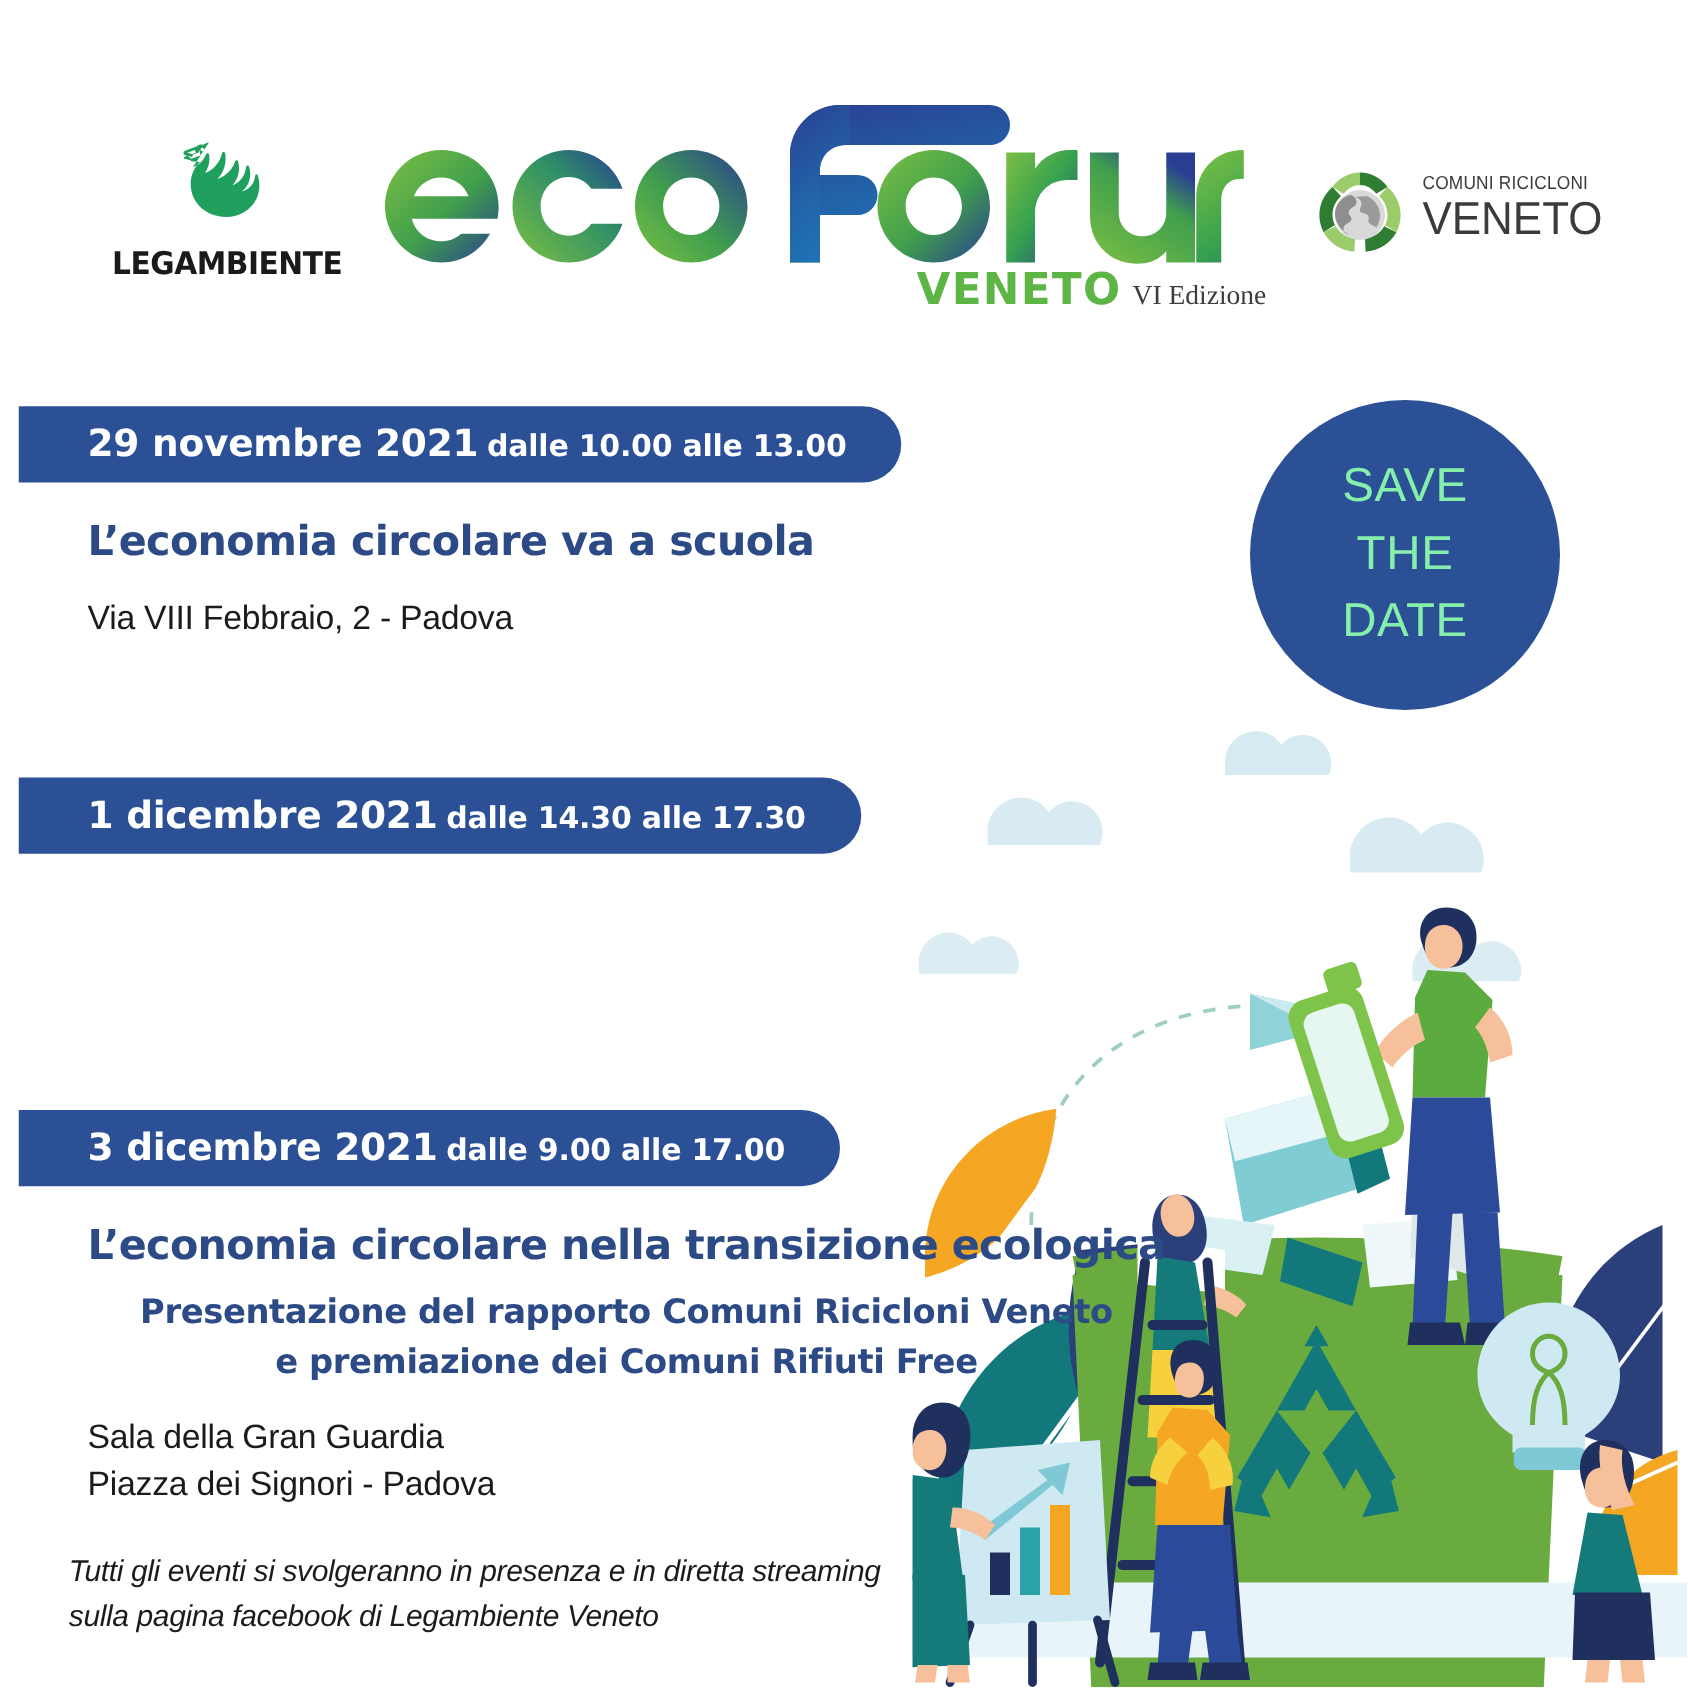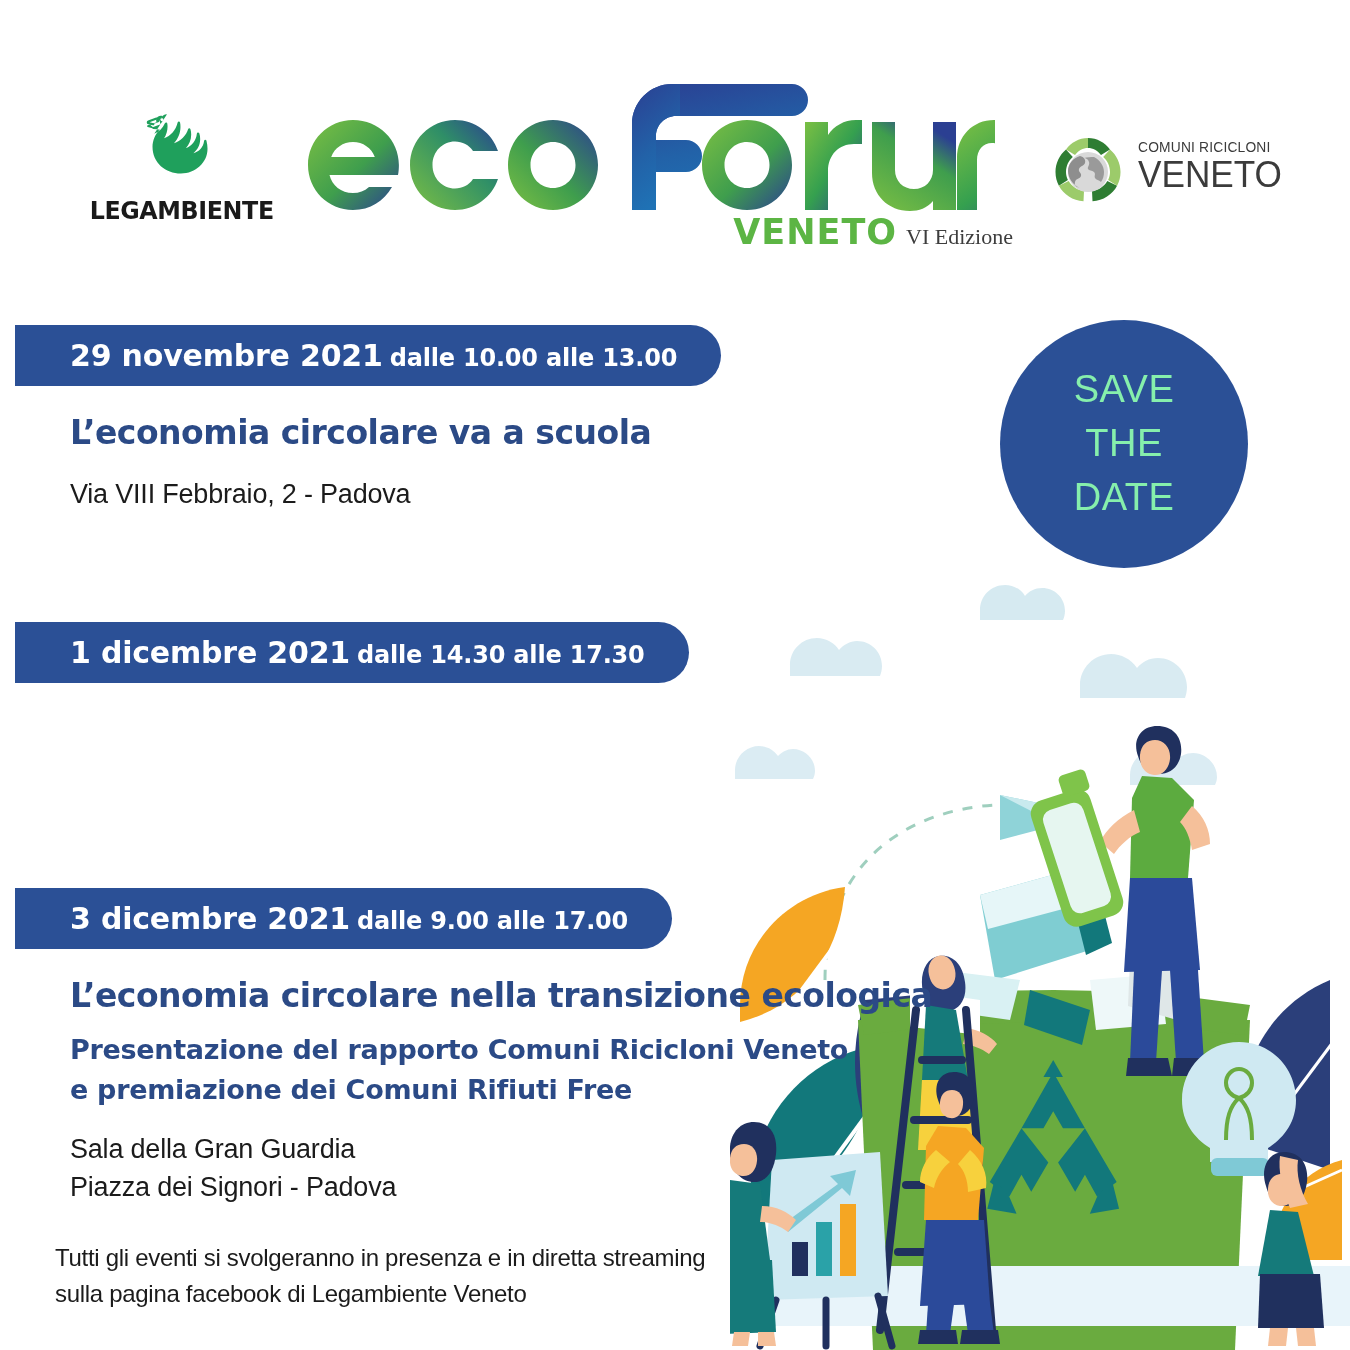--- a/index.html
+++ b/index.html
@@ -104,34 +104,36 @@
     margin-top:26px;
   }
   .ev-sub{
     font-family:"DejaVu Sans", sans-serif;
     font-weight:bold;
     font-size:27px;
     color:#2b4a86;
     line-height:1.48;
     letter-spacing:-0.3px;
     margin-top:12px;
+    text-align:center;
   }
   .ev-venue{
     font-family:"Liberation Sans", sans-serif;
     font-size:27px;
     color:#1b1b1b;
     line-height:1.42;
     margin-top:20px;
     letter-spacing:-0.2px;
   }
   .ev-venue div{white-space:nowrap;}
 
   .footnote{
     position:absolute; left:55px; top:1240px;
     font-family:"Liberation Sans", sans-serif;
+    font-style:italic;
     font-size:24px;
     color:#1b1b1b;
     line-height:1.5;
     letter-spacing:-0.3px;
   }
 
   
   .illu{
     position:absolute; right:0; top:560px;
     width:620px; height:790px;

